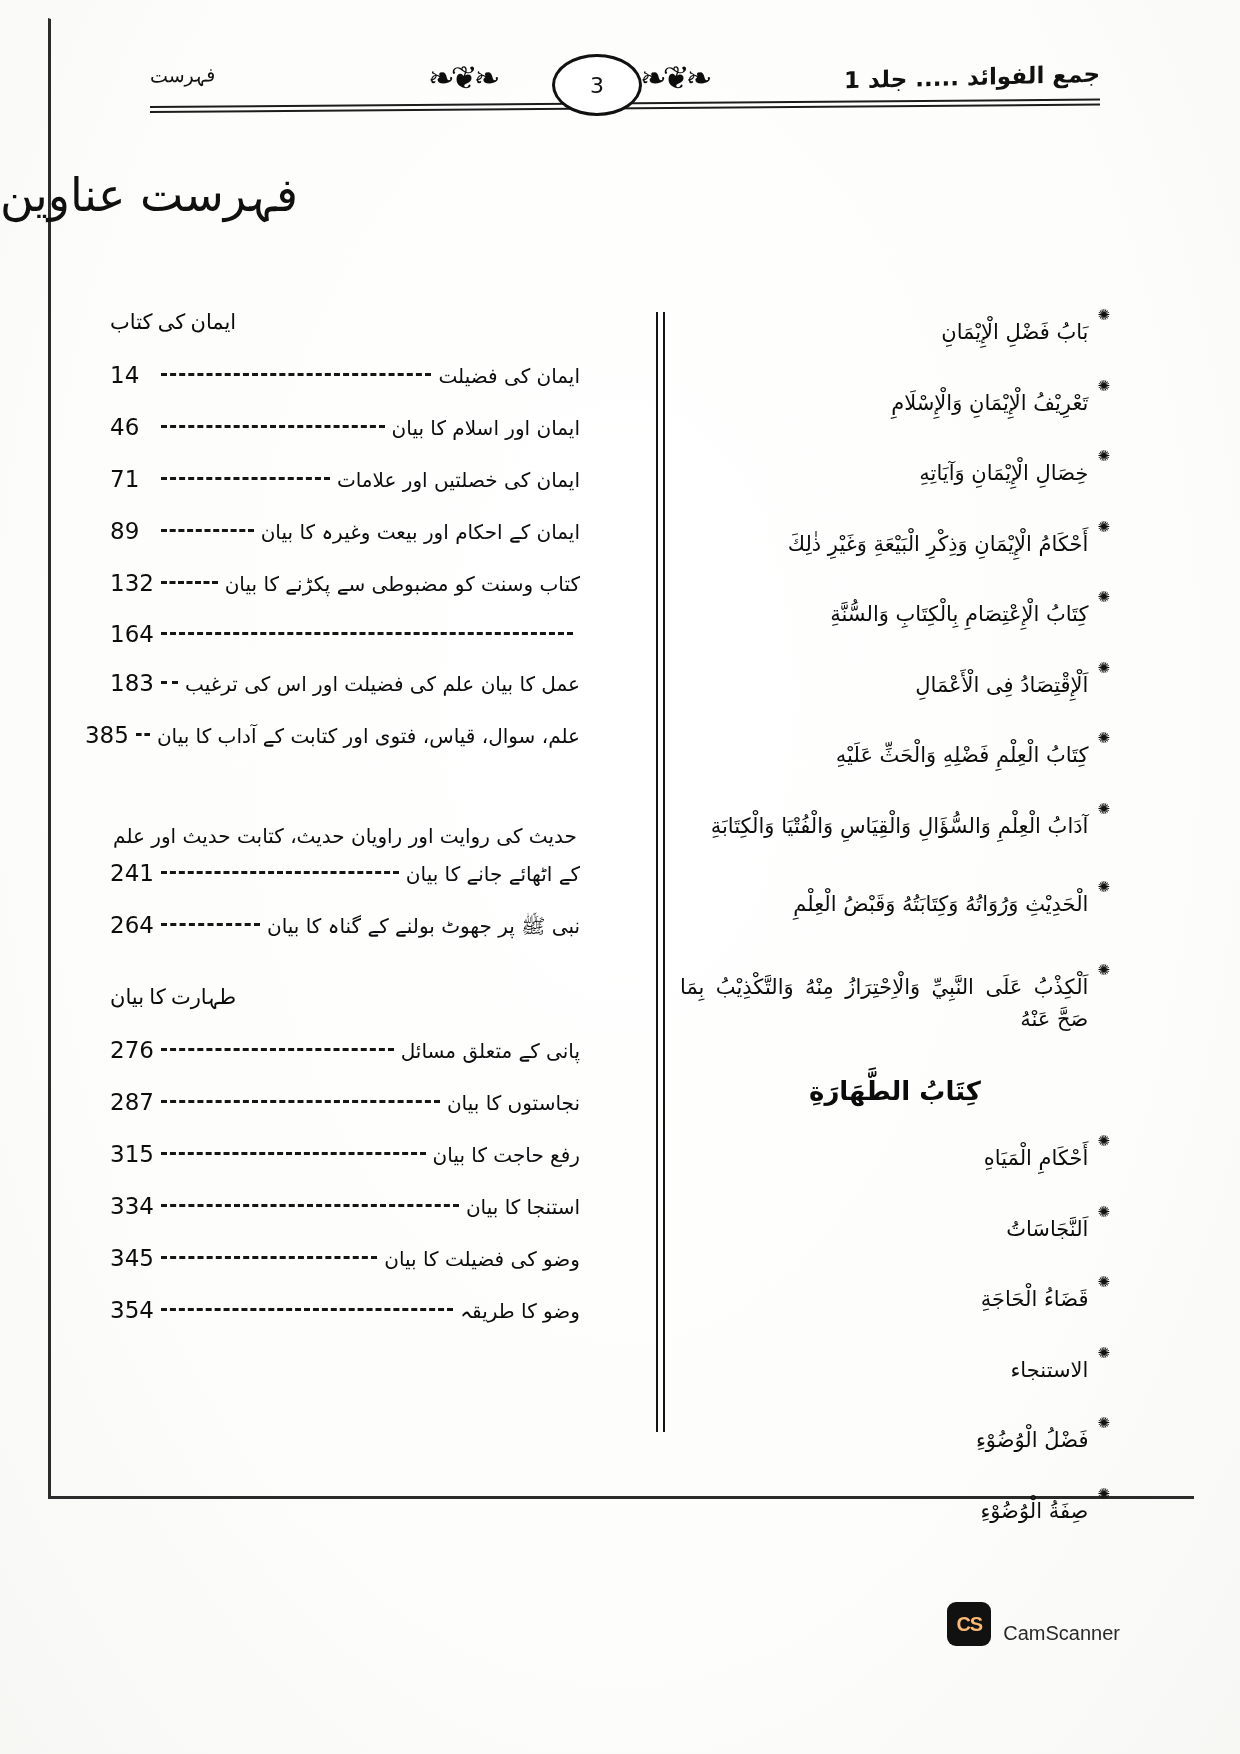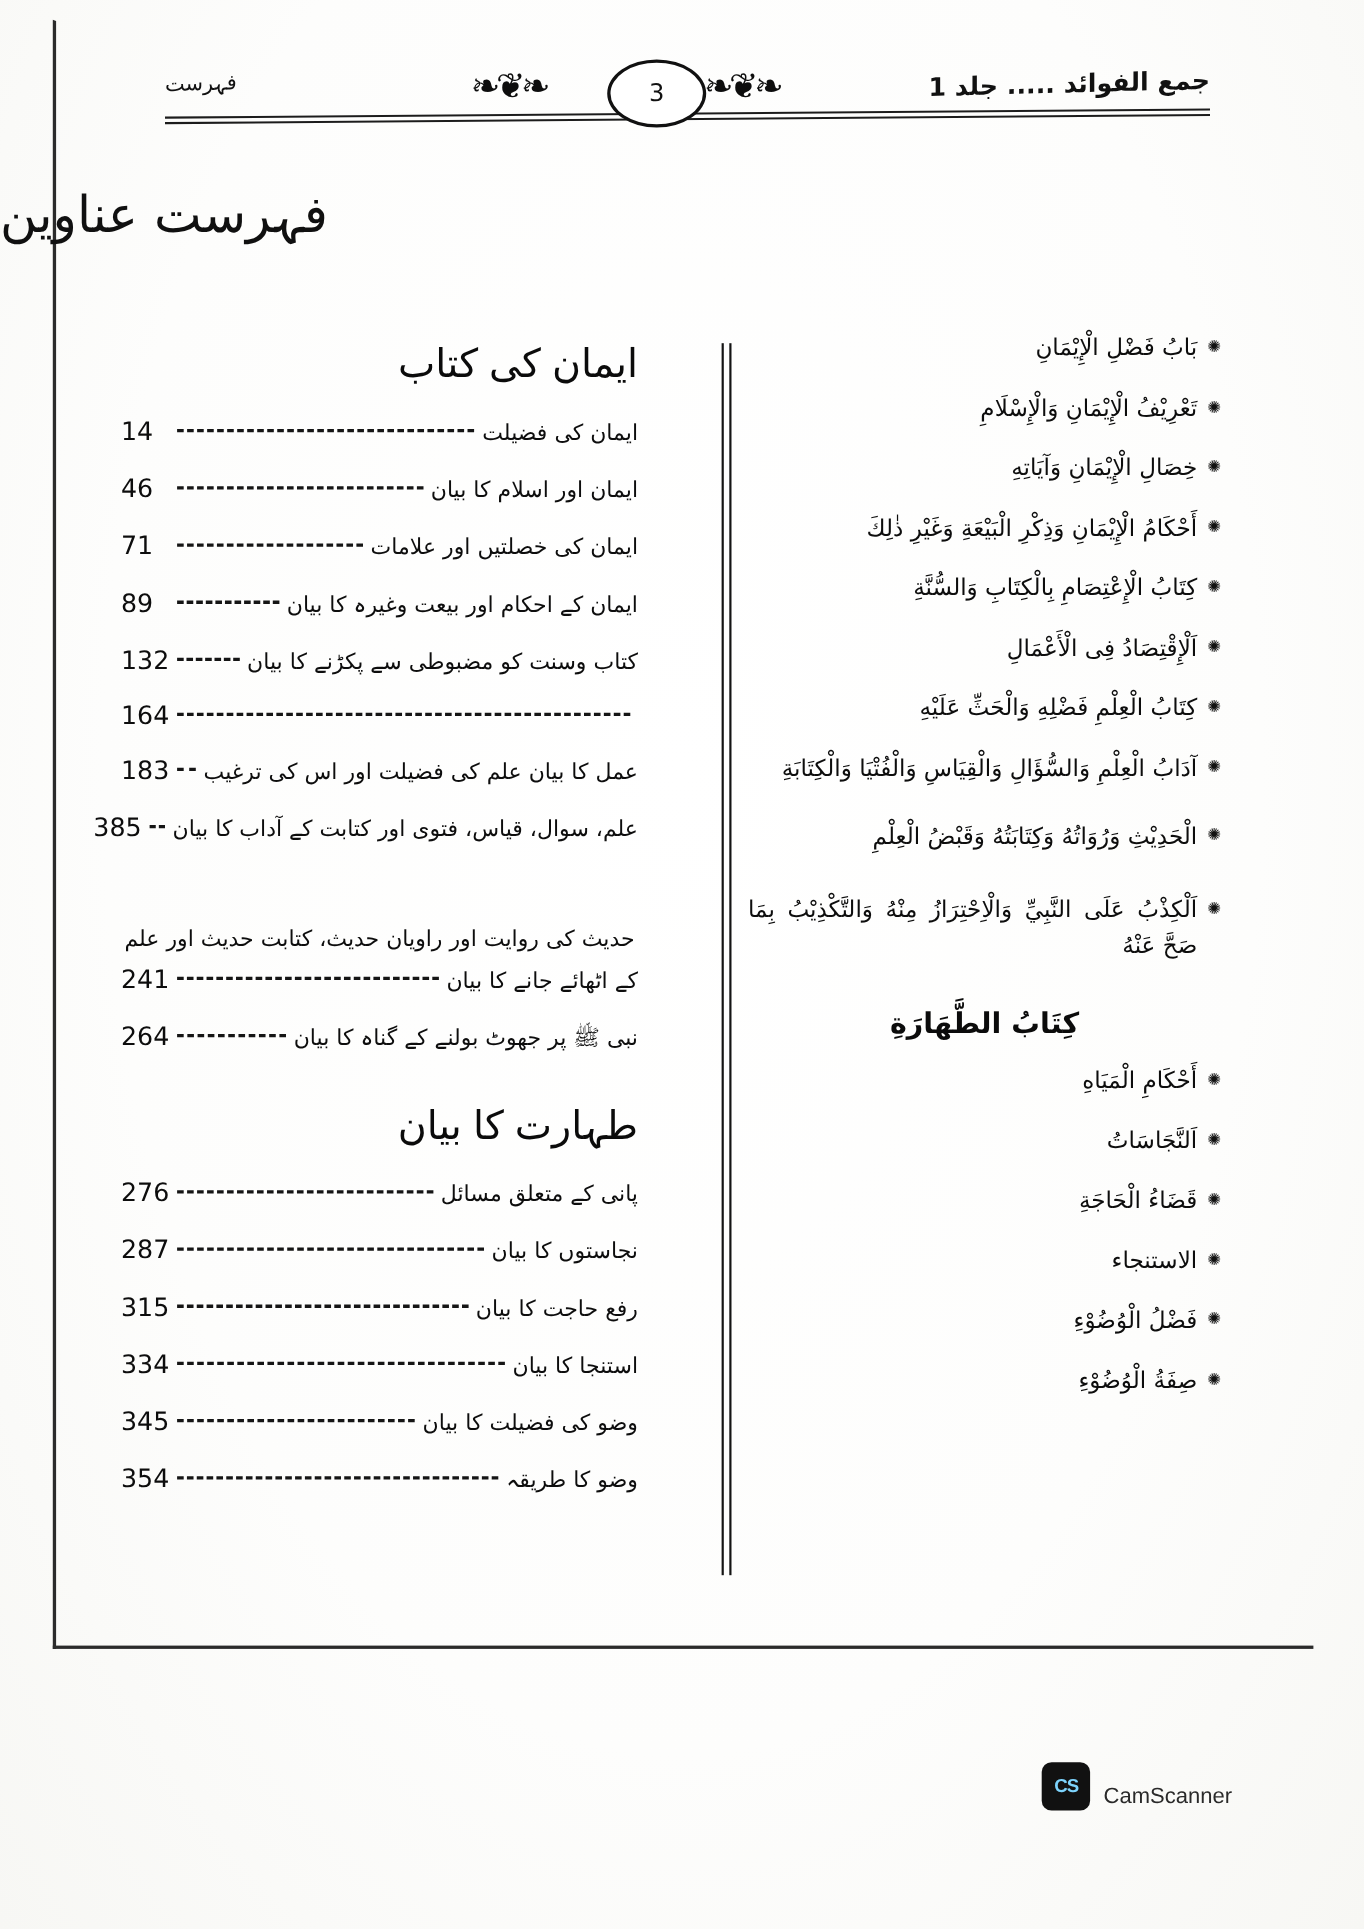--- a/index.html
+++ b/index.html
@@ -85,32 +85,32 @@
   }
   .ar-head.second{margin-top:26px;margin-bottom:20px;}
   .ar-item{
     display:flex;flex-direction:row;align-items:flex-start;
     margin:0 0 22px 0;font-size:21px;color:#0d0d0d;line-height:1.55;
   }
   .ar-bullet{
     flex:0 0 auto;margin-left:9px;font-size:15px;color:#111;line-height:1.6;
     padding-top:3px;
   }
-  .ar-text{flex:1 1 auto;text-align:justify;text-align-last:right;}
+  .ar-text{flex:1 1 auto;text-align:justify;text-align-last:right;margin-top:16px;}
   .ar-item.tall{margin-bottom:30px;}
   .ar-item.extra{margin-bottom:40px;margin-top:34px;}
 
   
   #col-ur{
     position:absolute;left:0;top:0;width:470px;
     direction:rtl;text-align:right;
   }
   .ur-head{
-    font-size:36px;color:#0b0b0b;text-align:right;margin:10px 0 26px 0;
-    font-family:Liberation Sans, sans-serif;
+    font-size:21px;color:#0b0b0b;text-align:left;margin:10px 0 26px 0;
+    font-family:Liberation Serif, serif;
   }
   .ur-head.second{margin-top:44px;margin-bottom:26px;}
   .ur-row{
     display:flex;flex-direction:row;align-items:baseline;
     margin-bottom:22px;font-size:20px;color:#0d0d0d;
   }
   .ur-label{flex:0 0 auto;white-space:nowrap;line-height:1.5;}
   .ur-dots{
     flex:1 1 auto;margin:0 7px 0 7px;
     border-bottom:3px dashed #151515;position:relative;top:-7px;min-width:14px;
@@ -126,22 +126,22 @@
   .ur-block .line2{display:flex;flex-direction:row;align-items:baseline;}
   .ur-gap{height:46px;}
 
   
   #watermark{
     position:absolute;right:120px;bottom:108px;
     display:flex;flex-direction:row;align-items:center;gap:12px;
   }
   #cs-logo{
     width:44px;height:44px;border-radius:9px;background:#111;
-    color:#7dd3fc;display:flex;align-items:center;justify-content:center;
-    font-size:17px;font-weight:700;letter-spacing:-1px;
+    color:#fdba74;display:flex;align-items:center;justify-content:center;
+    font-size:20px;font-weight:700;letter-spacing:-1px;
     font-family:"Liberation Sans",sans-serif;
   }
   #cs-text{
     font-size:20px;color:#2a2a2a;font-family:"Liberation Sans",sans-serif;margin-top:18px;
   }
 </style>
 </head>
 <body>
 
 <div id="scan">

